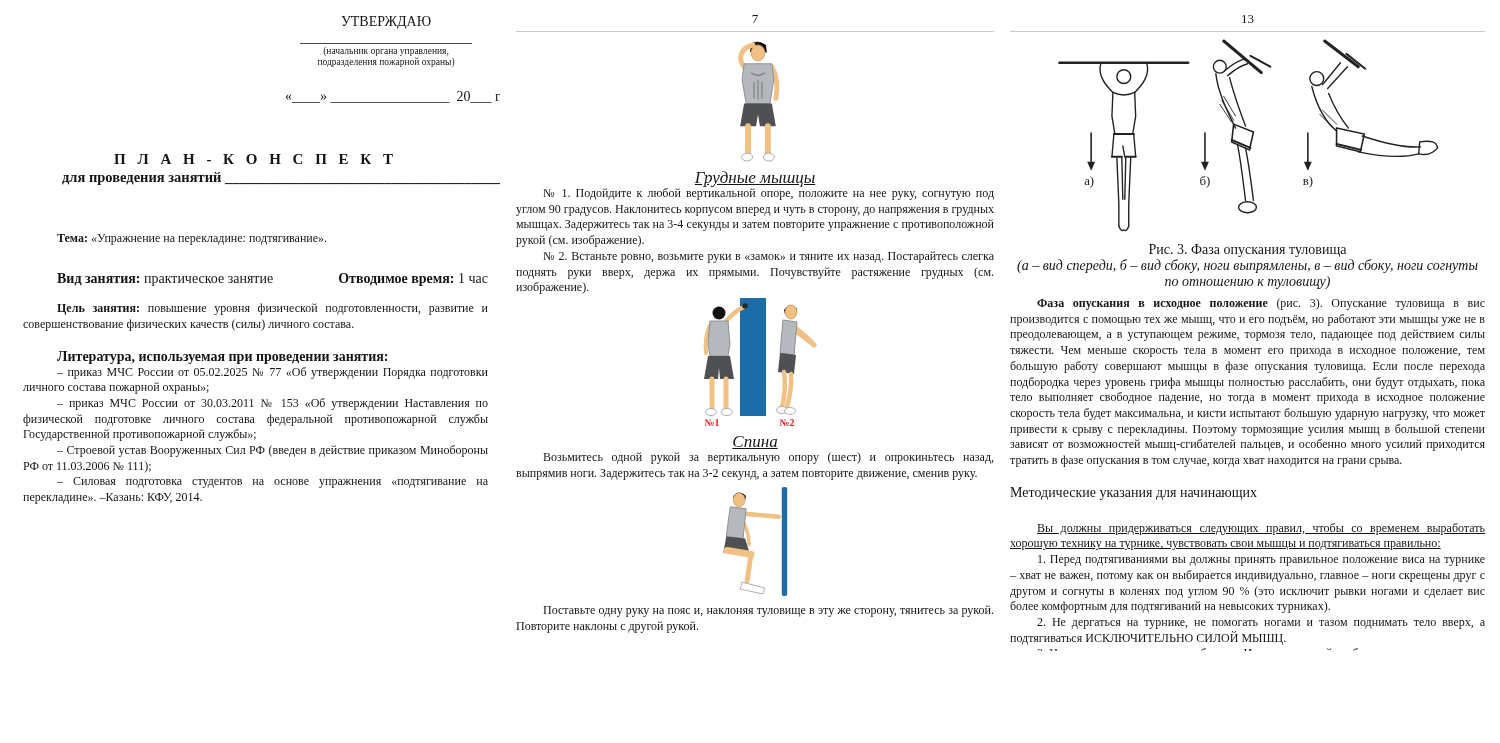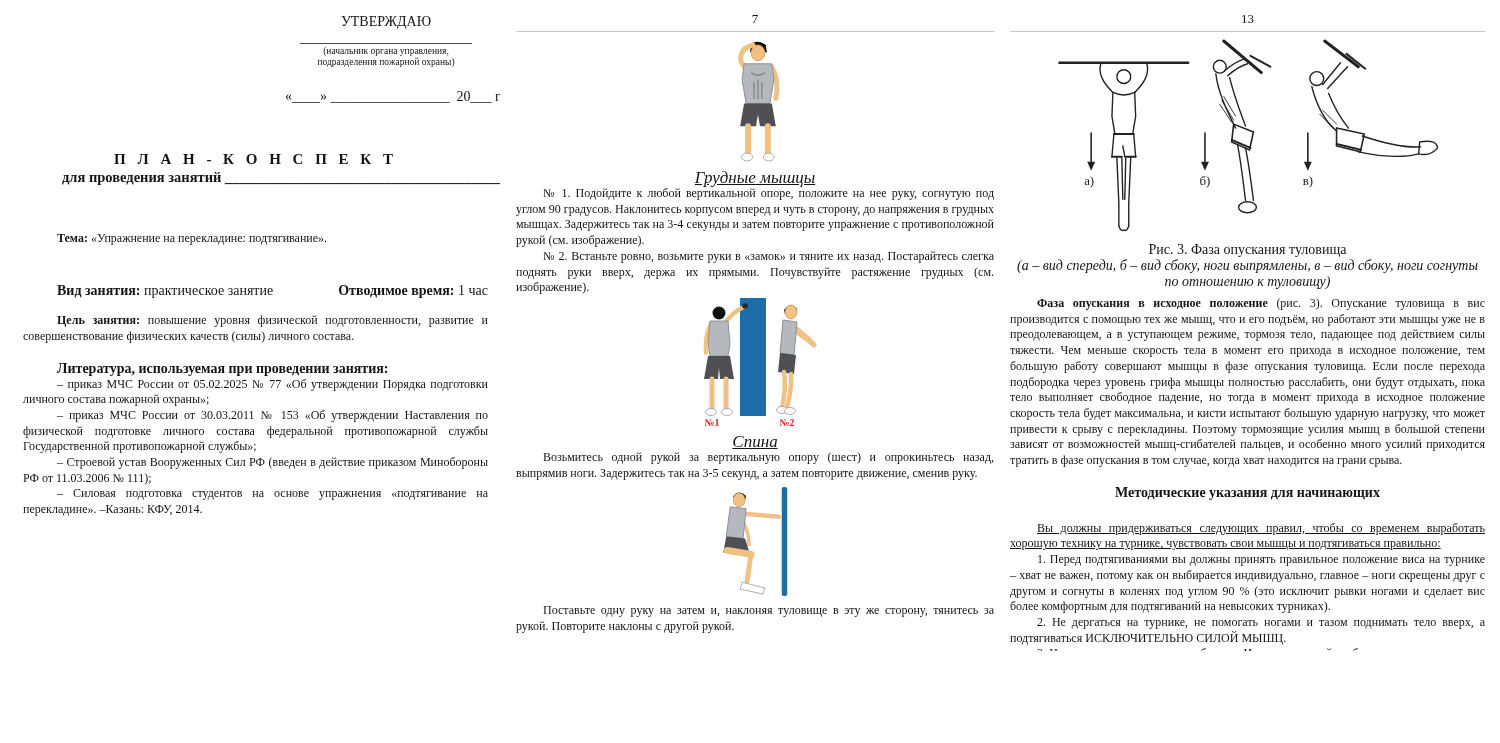--- a/index.html
+++ b/index.html
@@ -23,29 +23,29 @@
   .figwrap{text-align:center;}
 
   
   .approve-block{margin-left:277px;width:172px;text-align:center;font-size:14px;line-height:15px;margin-top:2px;}
   .sig-line{border-top:1px solid #4a4a4a;margin-top:14px;margin-bottom:2px;}
   .approve-sub{font-size:9.5px;line-height:11px;}
   .date-row{margin-top:21px;margin-left:262px;font-size:14px;white-space:pre;}
   .doc-title{margin-top:46px;text-align:center;font-weight:bold;font-size:15px;letter-spacing:4px;}
   .doc-subtitle{margin-left:39px;font-weight:bold;font-size:14.5px;margin-top:1px;white-space:nowrap;}
   .tema{margin-top:45px;}
-  .vid-row{display:flex;justify-content:space-between;margin-top:36px;padding-left:34px;font-size:14px;line-height:15.7px;gap:8px;}
+  .vid-row{display:flex;justify-content:space-between;margin-top:24px;padding-left:34px;font-size:14px;line-height:15.7px;gap:8px;}
   .goal{margin-top:15px;}
   .lit-heading{margin-top:16px;padding-left:34px;font-weight:bold;font-size:14px;line-height:15.7px;}
 
   
   .fig-caption{ text-align:center;font-size:14px;line-height:16px;margin-top:2px;}
   .fig-caption .it{font-style:italic;}
   .phase{margin-top:6px;}
-  .method-heading{margin-top:16px;text-align:center;font-weight:bold;font-size:14px;line-height:16px;}
+  .method-heading{margin-top:16px;text-align:left;font-weight:normal;font-size:14px;line-height:16px;}
   .method-intro{margin-top:20px;text-decoration:underline;}
 </style>
 </head>
 <body>
 
 <div class="page" id="page-left">
   <div class="approve-block">
     <div>УТВЕРЖДАЮ</div>
     <div class="sig-line"></div>
     <div class="approve-sub">(начальник органа управления,</div>
@@ -112,37 +112,37 @@
       <path d="M95,22 L109,24 L106,57 L92,55 Z" fill="#b5b9bd" stroke="#8d9195" stroke-width="1"></path>
       <path d="M92,55 L108,57 L106,76 L90,74 Z" fill="#4f5053"></path>
       <path d="M96,74 C98,87 97,97 94,109 M103,76 C104,88 102,98 99,109" fill="none" stroke="#f0c183" stroke-width="4.5" stroke-linecap="round"></path>
       <ellipse cx="94" cy="112" rx="5.5" ry="3.5" fill="#fff" stroke="#9a9a9a" stroke-width="0.8"></ellipse>
       <ellipse cx="102" cy="113" rx="5.5" ry="3.5" fill="#fff" stroke="#9a9a9a" stroke-width="0.8"></ellipse>
       <text x="24" y="128" font-size="10" font-weight="bold" text-anchor="middle" fill="#e01f1f">№1</text>
       <text x="99" y="128" font-size="10" font-weight="bold" text-anchor="middle" fill="#e01f1f">№2</text>
     </svg>
   </div>
   <div class="caption"><span>Спина</span></div>
-  <p class="ind">Возьмитесь одной рукой за вертикальную опору (шест) и опрокиньтесь назад, выпрямив ноги. Задержитесь так на 3-5 секунд, а затем повторите движение, сменив руку.</p>
+  <p class="ind">Возьмитесь одной рукой за вертикальную опору (шест) и опрокиньтесь назад, выпрямив ноги. Задержитесь так на 3-2 секунд, а затем повторите движение, сменив руку.</p>
 
   <div class="figwrap" style="margin-top:6px;">
     <svg width="92" height="112" viewBox="0 0 92 113">
       <rect x="73" y="0" width="5.5" height="110" rx="2" fill="#1c6ca8"></rect>
       <path d="M24,9 Q30,2 37,9 L36,13 L25,13 Z" fill="#111"></path>
       <ellipse cx="30" cy="13" rx="6" ry="7" fill="#f0c183" stroke="#c79455" stroke-width="0.7"></ellipse>
       <path d="M35,27 L70,30" fill="none" stroke="#f0c183" stroke-width="4.5" stroke-linecap="round"></path>
       <path d="M33,32 C38,42 40,50 40,58" fill="none" stroke="#f0c183" stroke-width="3.5" stroke-linecap="round"></path>
       <path d="M21,20 L37,22 L34,52 L17,50 Z" fill="#b5b9bd" stroke="#8d9195" stroke-width="1"></path>
       <path d="M17,50 L36,52 L41,68 L14,66 Z" fill="#4f5053"></path>
       <path d="M18,64 L42,68" stroke="#f0c183" stroke-width="7" stroke-linecap="round"></path>
       <path d="M42,68 L38,95" stroke="#f0c183" stroke-width="5" stroke-linecap="round"></path>
       <path d="M33,96 L56,102 L54,108 L31,103 Z" fill="#fff" stroke="#9a9a9a" stroke-width="0.8"></path>
     </svg>
   </div>
-  <p class="ind">Поставьте одну руку на затем и, наклоняя туловище в эту же сторону, тянитесь за рукой. Повторите наклоны с другой рукой.</p>
+  <p class="ind">Поставьте одну руку на пояс и, наклоняя туловище в эту же сторону, тянитесь за рукой. Повторите наклоны с другой рукой.</p>
 </div>
 
 <div class="page" id="page-right">
   <div class="pagenum">13</div>
   <div class="rule"></div>
 
   <div style="margin-top:4px;">
     <svg width="475" height="200" viewBox="0 0 480 200" fill="none" stroke="#222" stroke-width="1.4" stroke-linecap="round">
 
       <path d="M50,26 L180,26" stroke-width="2.6"></path>

